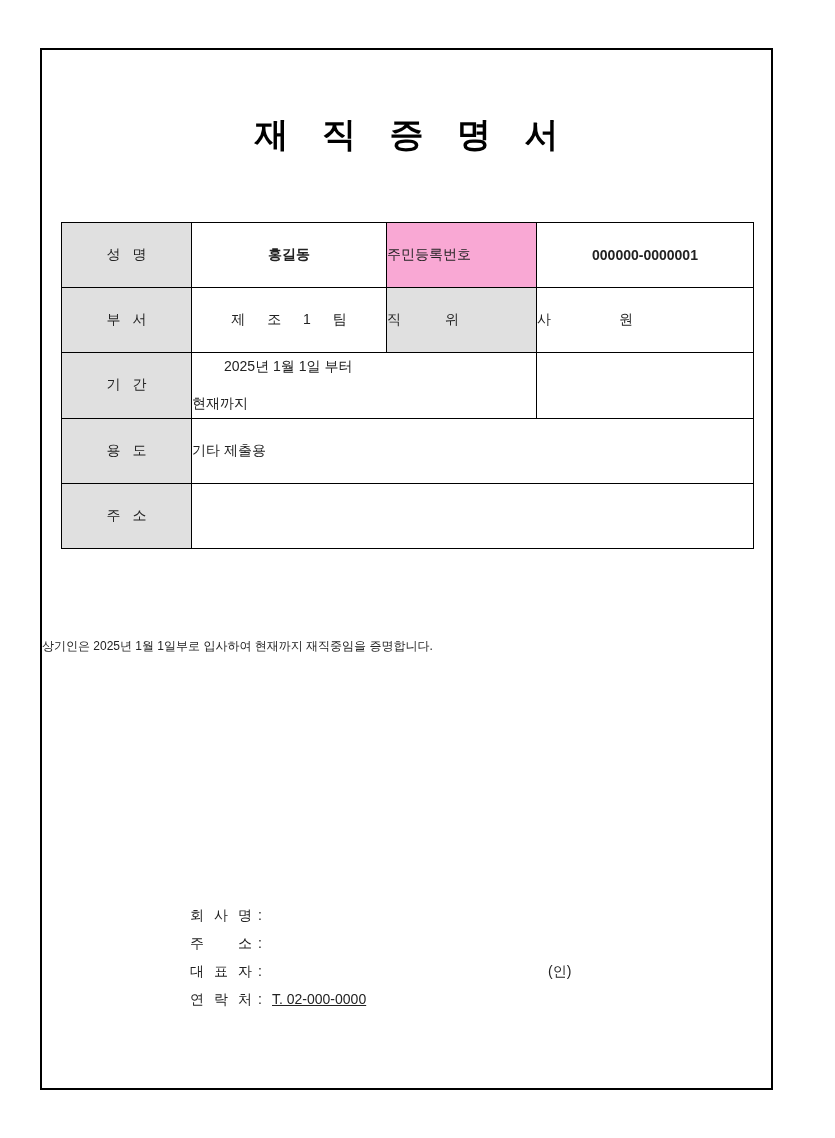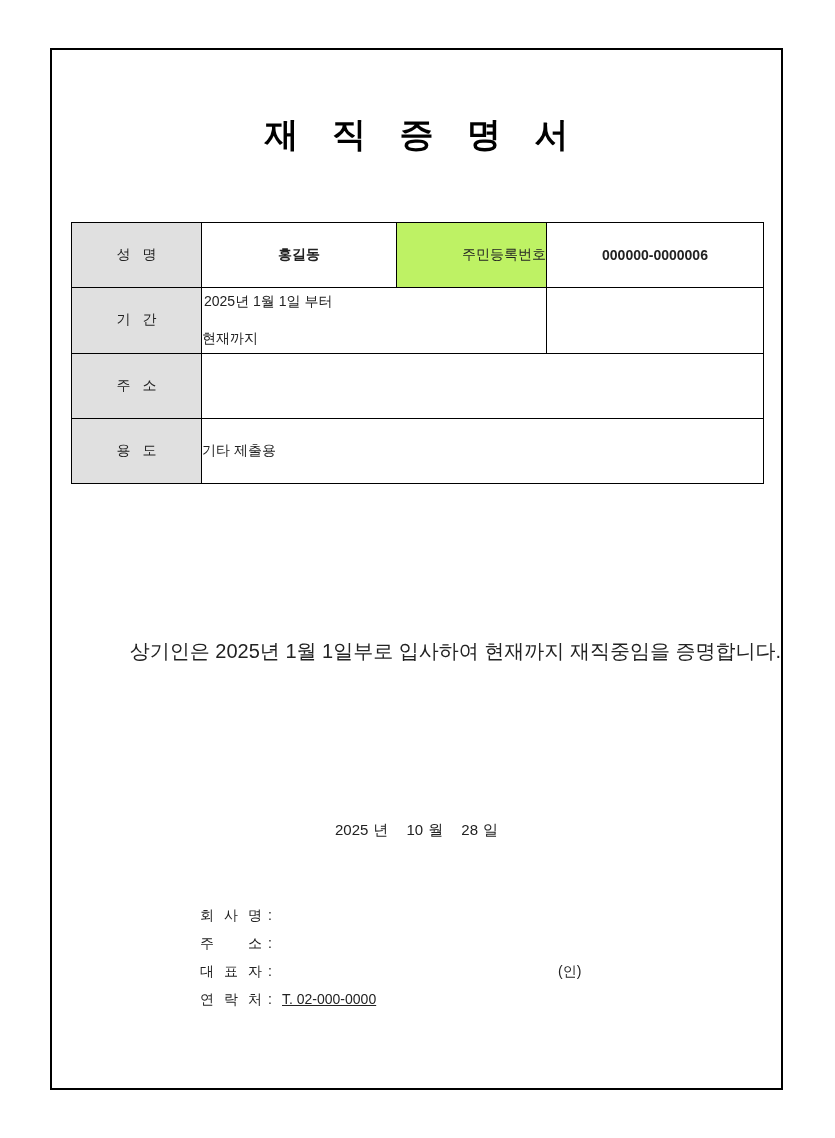--- a/index.html
+++ b/index.html
@@ -13,21 +13,21 @@
     height: 1138px;
     font-family: "Liberation Sans", "DejaVu Sans", sans-serif;
     color: #1a1a1a;
     position: relative;
     overflow: hidden;
   }
 
   
   .page-frame {
     position: absolute;
-    left: 50px;
+    left: 40px;
     top: 48px;
     width: 733px;
     height: 1042px;
     border: 2px solid #000000;
     box-sizing: border-box;
     background: #ffffff;
   }
 
   
   .doc-title {
@@ -60,22 +60,22 @@
     vertical-align: middle;
     padding: 0;
   }
   .lbl {
     background: #e0e0e0;
     text-align: center;
     letter-spacing: 4px;
     text-indent: 4px;
   }
   .lbl-plain {
-    background: #bef264;
-    text-align: right;
+    background: #f9a8d4;
+    text-align: left;
     letter-spacing: 0px;
   }
   .lbl-spread {
     background: #e0e0e0;
     text-align: left;
     padding: 0 16px;
   }
   .lbl-spread .spread-inner {
     display: flex;
     justify-content: space-between;
@@ -103,35 +103,35 @@
     text-align: left;
     padding-left: 12px;
   }
   .period-cell {
     text-align: left;
     padding-left: 12px;
     line-height: 1.95;
   }
   .period-line1 {
     display: block;
-    padding-left: 2px;
+    padding-left: 32px;
   }
   .period-line2 {
     display: block;
     margin-top: 10px;
   }
 
   
   .statement {
     position: absolute;
     left: 0;
     top: 588px;
     width: 100%;
-    text-align: right;
-    font-size: 20px;
+    text-align: left;
+    font-size: 12px;
     color: #222222;
   }
 
   
   .date-line {
     position: absolute;
     left: 0;
     top: 771px;
     width: 100%;
     text-align: center;
@@ -194,52 +194,63 @@
       <col style="width:130px">
       <col style="width:195px">
       <col style="width:150px">
       <col style="width:217px">
     </colgroup>
     <tbody>
       <tr>
         <td class="lbl">성  명</td>
         <td class="val-center">홍길동</td>
         <td class="lbl-plain">주민등록번호</td>
-        <td class="val-center">000000-0000006</td>
-      </tr>
-
+        <td class="val-center">000000-0000001</td>
+      </tr>
+
+      <tr>
+        <td class="lbl">부 서</td>
+        <td class="val-dept">제 조 1 팀</td>
+        <td class="lbl-spread">
+          <span class="spread-inner">
+            <span>직</span>
+            <span>위</span>
+          </span>
+        </td>
+        <td class="val-spread">
+          <span class="spread-inner">
+            <span>사</span>
+            <span>원</span>
+          </span>
+        </td>
+      </tr>
 
       <tr>
         <td class="lbl">기 간</td>
         <td class="period-cell" colspan="2">
           <span class="period-line1">2025년 1월 1일 부터</span>
           <span class="period-line2">현재까지</span>
         </td>
         <td class="val-left"></td>
       </tr>
 
       <tr>
+        <td class="lbl">용 도</td>
+        <td class="val-left" colspan="3">기타 제출용</td>
+      </tr>
+
+      <tr>
         <td class="lbl">주 소</td>
         <td class="val-left" colspan="3"></td>
       </tr>
-
-      <tr>
-        <td class="lbl">용 도</td>
-        <td class="val-left" colspan="3">기타 제출용</td>
-      </tr>
     </tbody>
   </table>
 
   <div class="statement">상기인은 2025년 1월 1일부로 입사하여 현재까지 재직중임을 증명합니다.</div>
 
-  <div class="date-line">
-    <span class="d-seg"><span class="d-num">2025</span><span>년</span></span>
-    <span class="d-seg"><span class="d-num">10</span><span>월</span></span>
-    <span class="d-seg"><span class="d-num">28</span><span>일</span></span>
-  </div>
 
   <div class="sign-block">
 
     <div class="sign-row">
       <span class="sign-label">
         <span>회</span>
         <span>사</span>
         <span>명</span>
       </span>
       <span class="sign-colon">:</span>

